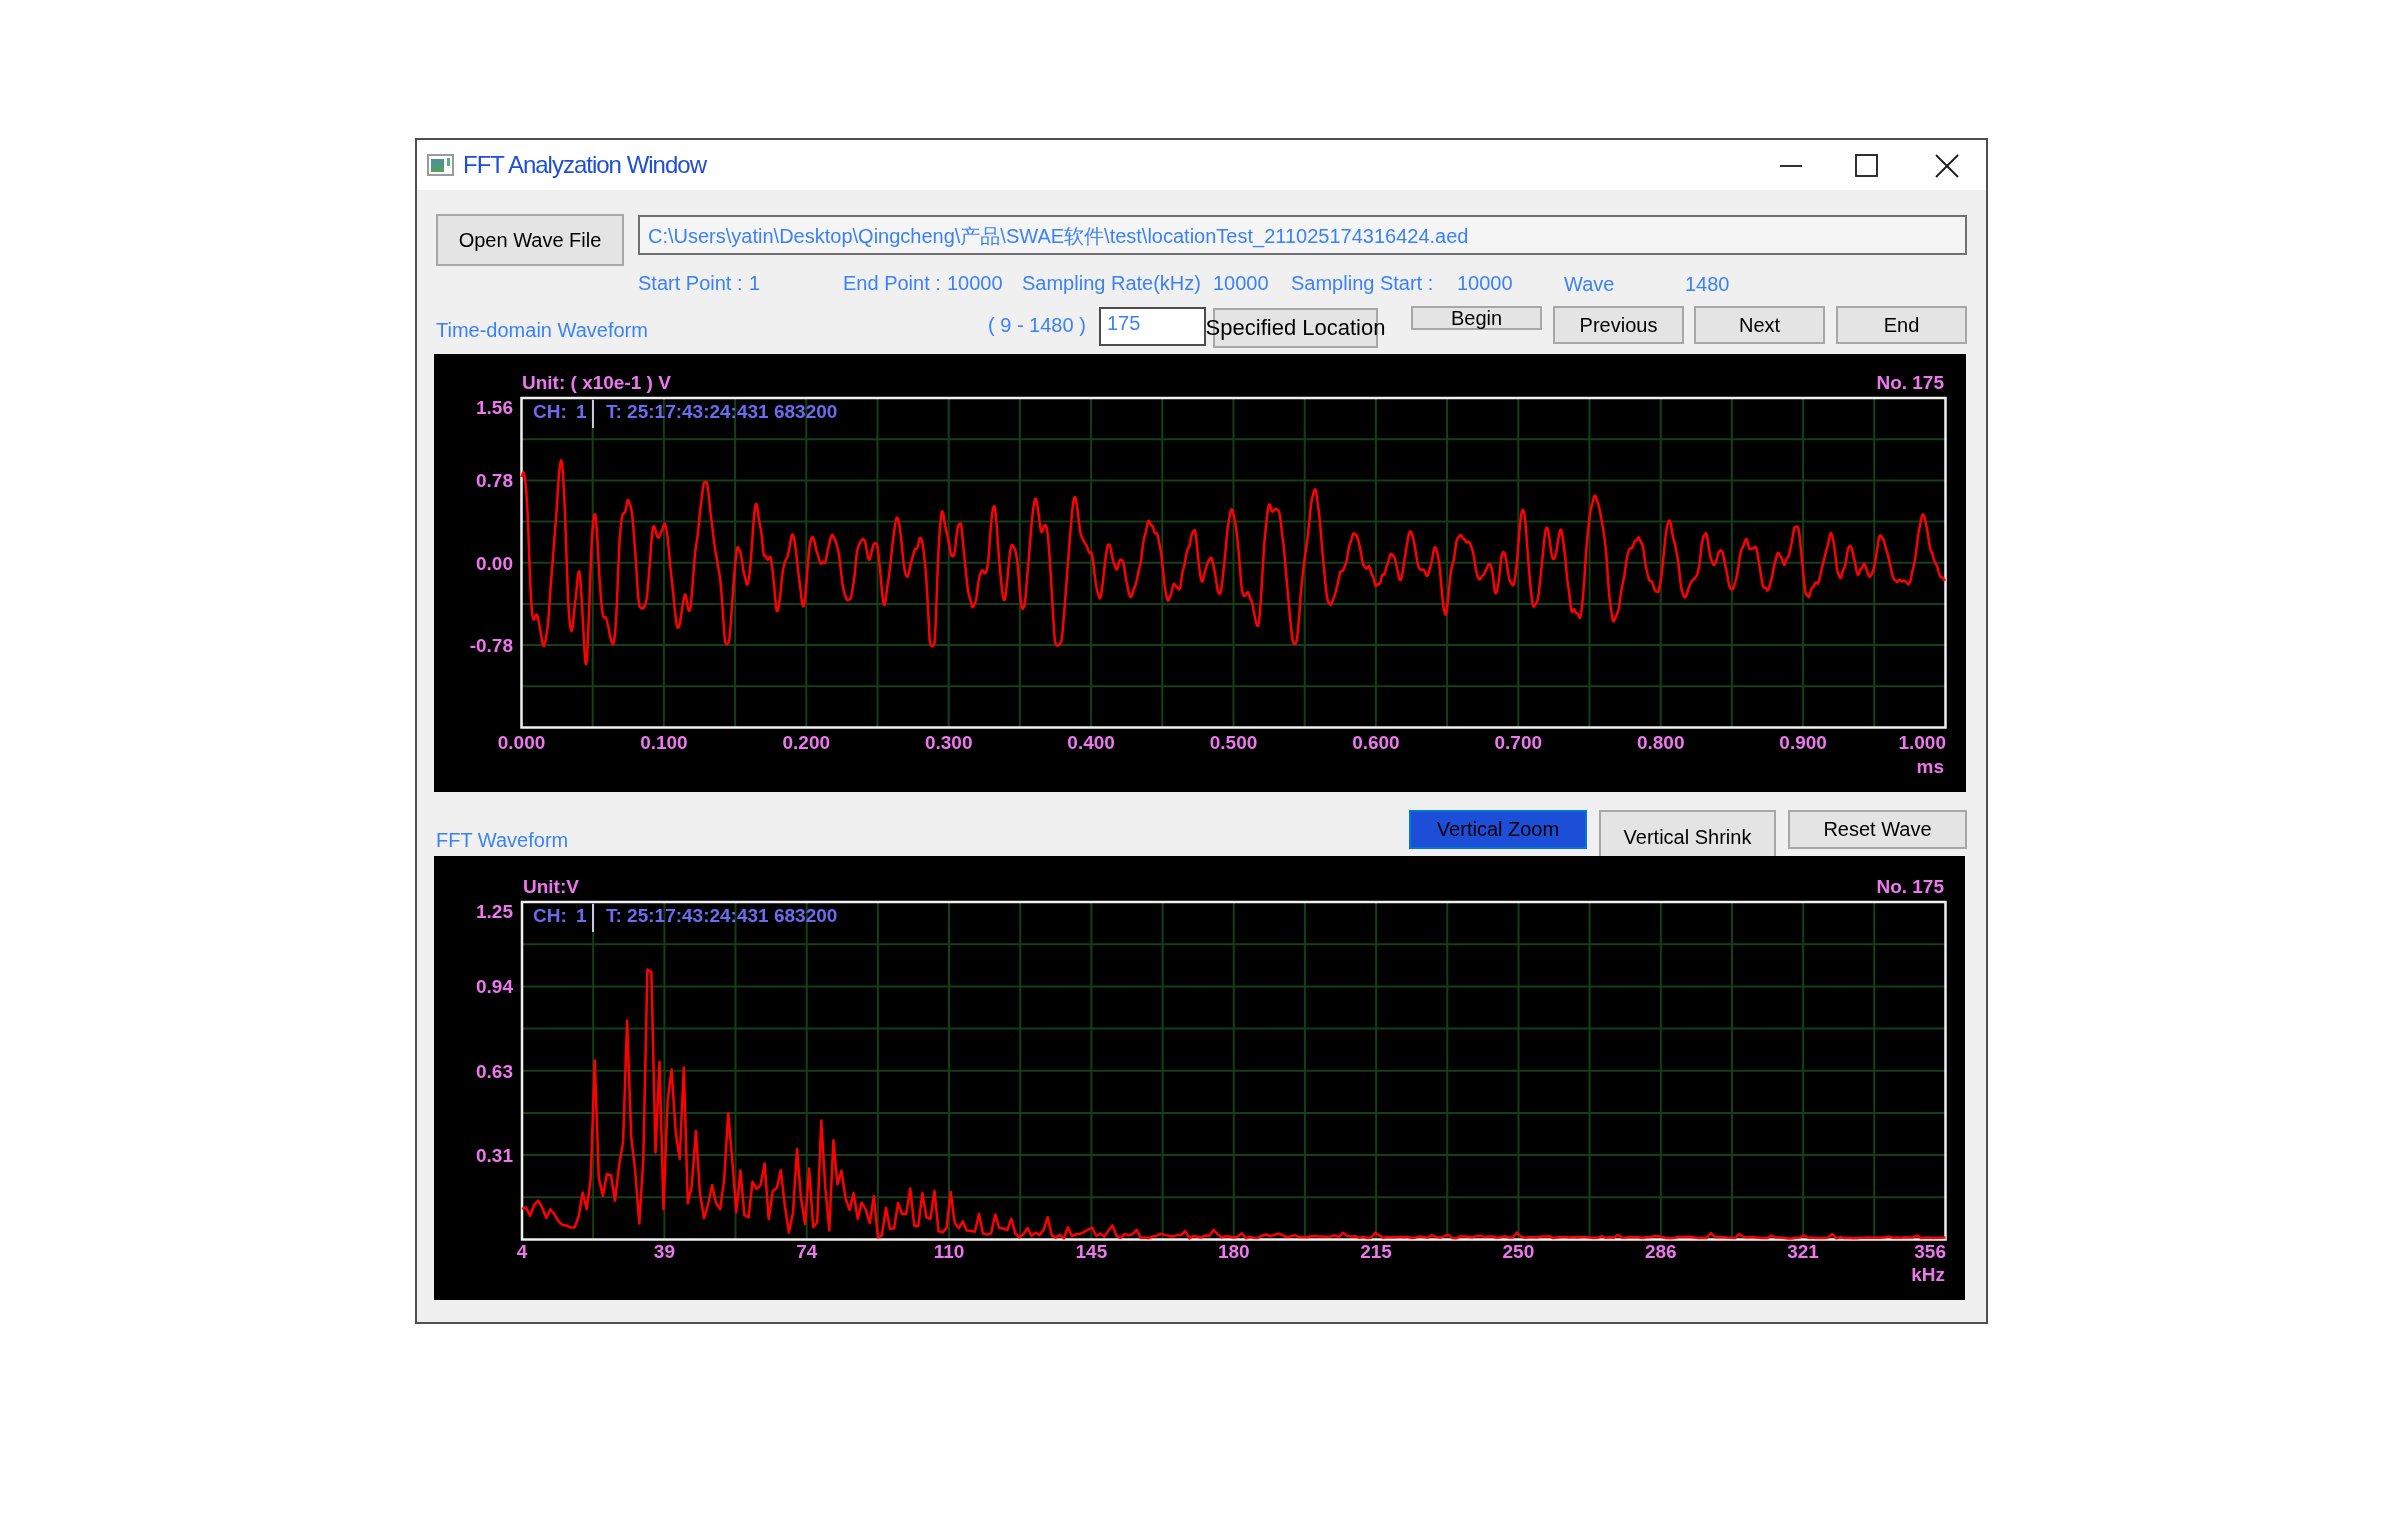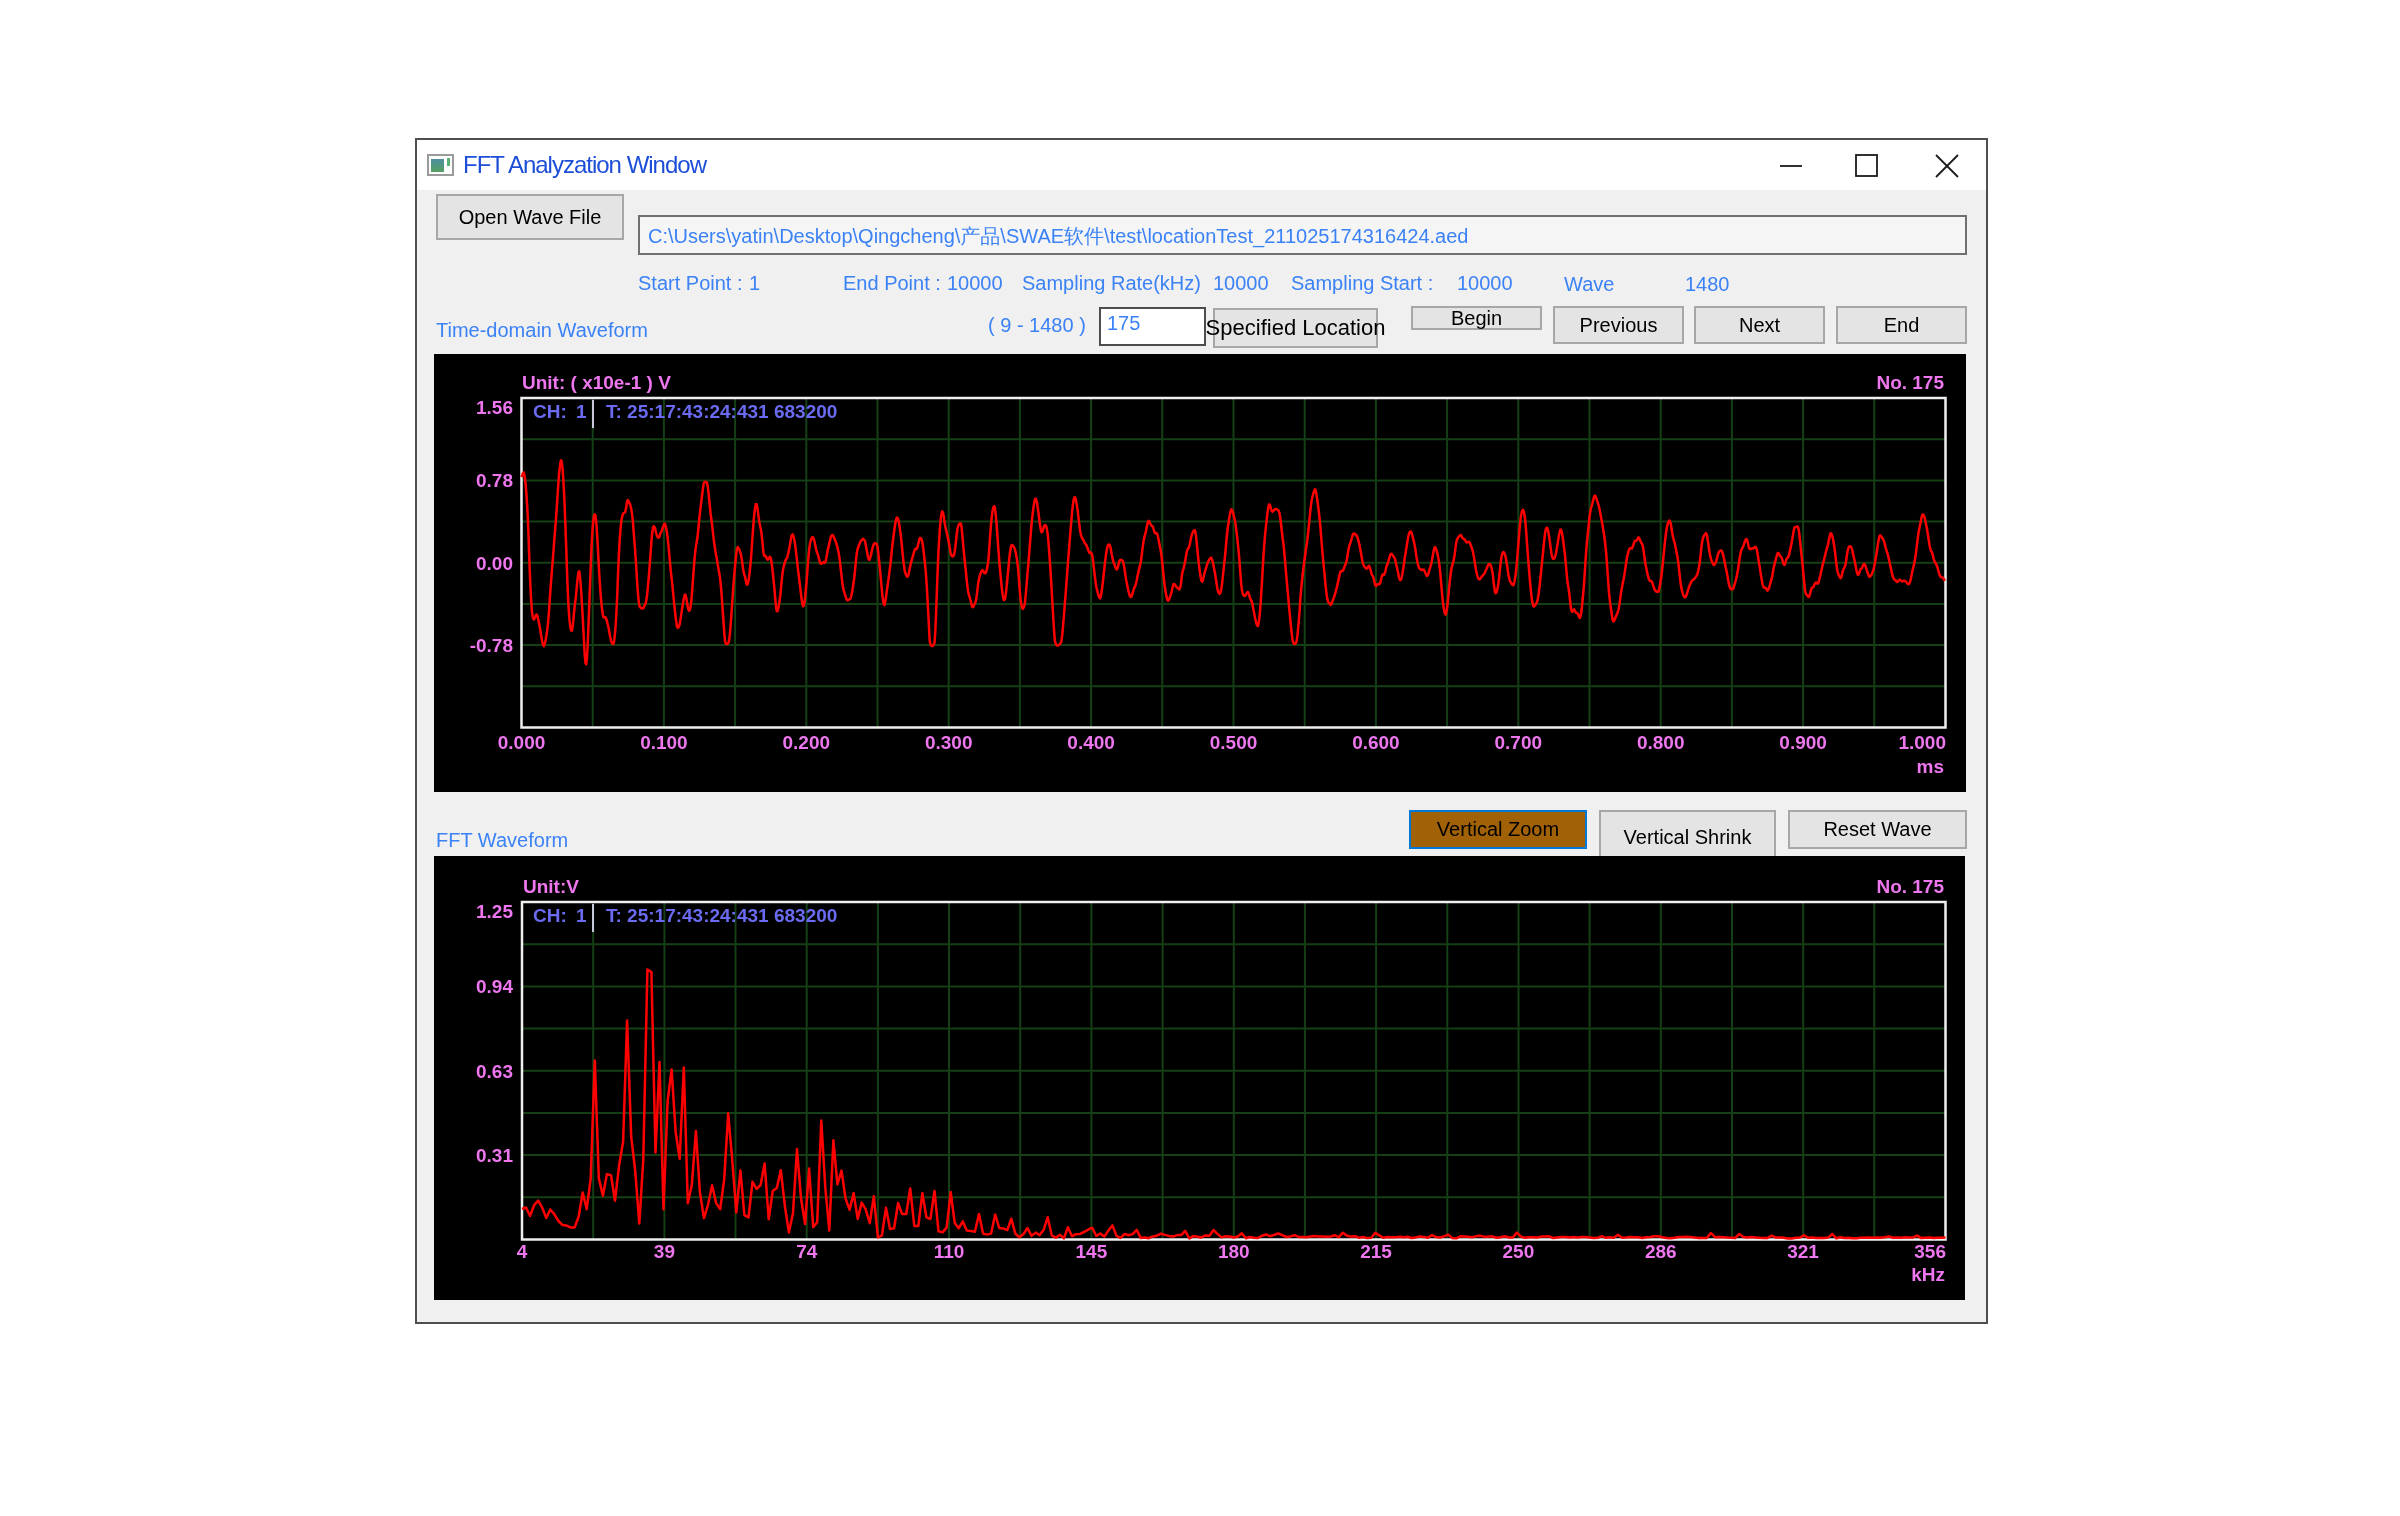--- a/index.html
+++ b/index.html
@@ -27,21 +27,21 @@
     <rect x="431" y="159" width="13" height="13" fill="url(#ig)"></rect>
  <rect x="447" y="158" width="3" height="8" fill="#59b372"></rect>
 
  <line x1="1780" y1="166" x2="1802" y2="166" stroke="#1a1a1a" stroke-width="1.8"></line>
  <rect x="1856" y="155" width="21" height="21" fill="none" stroke="#1a1a1a" stroke-width="1.8"></rect>
  <line x1="1936" y1="155" x2="1958" y2="177" stroke="#1a1a1a" stroke-width="1.8"></line>
  <line x1="1958" y1="155" x2="1936" y2="177" stroke="#1a1a1a" stroke-width="1.8"></line>
 </svg>
 <div class="title">FFT Analyzation Window</div>
 
-<div class="btn" style="left:436px;top:194px;width:188px;height:46px">Open Wave File</div>
+<div class="btn" style="left:436px;top:214px;width:188px;height:52px">Open Wave File</div>
 <div style="position:absolute;left:638px;top:215px;width:1329px;height:40px;background:#f5f5f5;border:2px solid #707070"></div>
 <div class="t" style="left:648px;top:226px">C:\Users\yatin\Desktop\Qingcheng\产品\SWAE软件\test\locationTest_211025174316424.aed</div>
 
 <div class="t" style="left:638px;top:273px">Start Point :</div>
 <div class="t" style="left:749px;top:273px">1</div>
 <div class="t" style="left:843px;top:273px">End Point :</div>
 <div class="t" style="left:947px;top:273px">10000</div>
 <div class="t" style="left:1022px;top:273px">Sampling Rate(kHz)</div>
 <div class="t" style="left:1213px;top:273px">10000</div>
 <div class="t" style="left:1291px;top:273px">Sampling Start :</div>
@@ -53,21 +53,21 @@
 <div class="t" style="left:988px;top:315px">( 9 - 1480 )</div>
 <div style="position:absolute;left:1099px;top:307px;width:107px;height:39px;background:#fff;border:2px solid #4d4d4d"></div>
 <div class="t" style="left:1107px;top:313px">175</div>
 <div class="btn" style="left:1213px;top:308px;width:165px;height:40px;font-size:22px">Specified Location</div>
 <div class="btn" style="left:1411px;top:306px;width:131px;height:24px">Begin</div>
 <div class="btn" style="left:1553px;top:306px;width:131px;height:38px">Previous</div>
 <div class="btn" style="left:1694px;top:306px;width:131px;height:38px">Next</div>
 <div class="btn" style="left:1836px;top:306px;width:131px;height:38px">End</div>
 
 <div class="t" style="left:436px;top:830px">FFT Waveform</div>
-<div class="btn" style="left:1409px;top:810px;width:178px;height:39px;background:#a16207;border:2px solid #0078d7">Vertical Zoom</div>
+<div class="btn" style="left:1409px;top:810px;width:178px;height:39px;background:#1d4ed8;border:2px solid #0078d7">Vertical Zoom</div>
 <div class="btn" style="left:1599px;top:810px;width:177px;height:54px">Vertical Shrink</div>
 <div class="btn" style="left:1788px;top:810px;width:179px;height:39px">Reset Wave</div>
 
 <svg width="2400" height="1516" viewBox="0 0 2400 1516">
 
  <rect x="434" y="354" width="1532" height="438" fill="#000"></rect>
  <g stroke="#153f15" stroke-width="2">
       <line x1="592.7" y1="398.0" x2="592.7" y2="727.5"></line>
       <line x1="663.9" y1="398.0" x2="663.9" y2="727.5"></line>
       <line x1="735.1" y1="398.0" x2="735.1" y2="727.5"></line>

